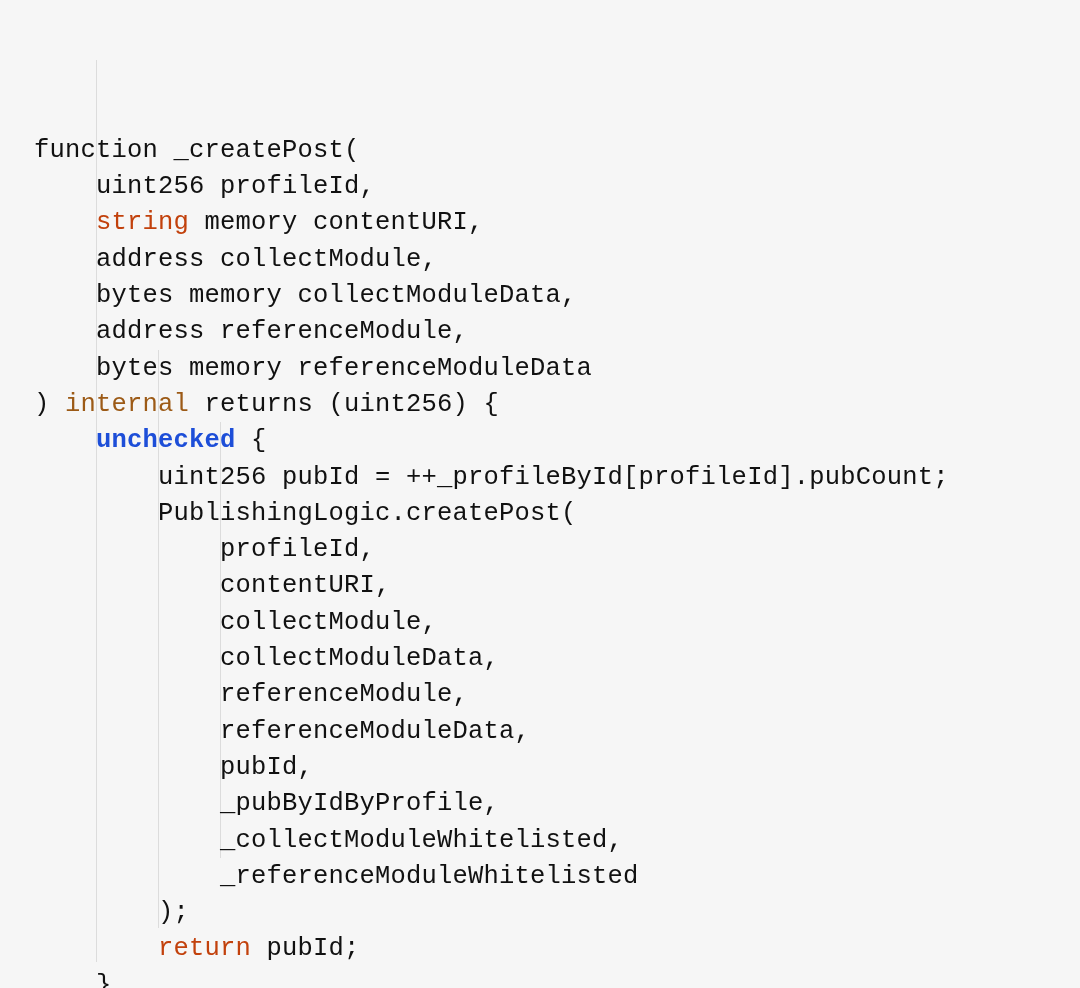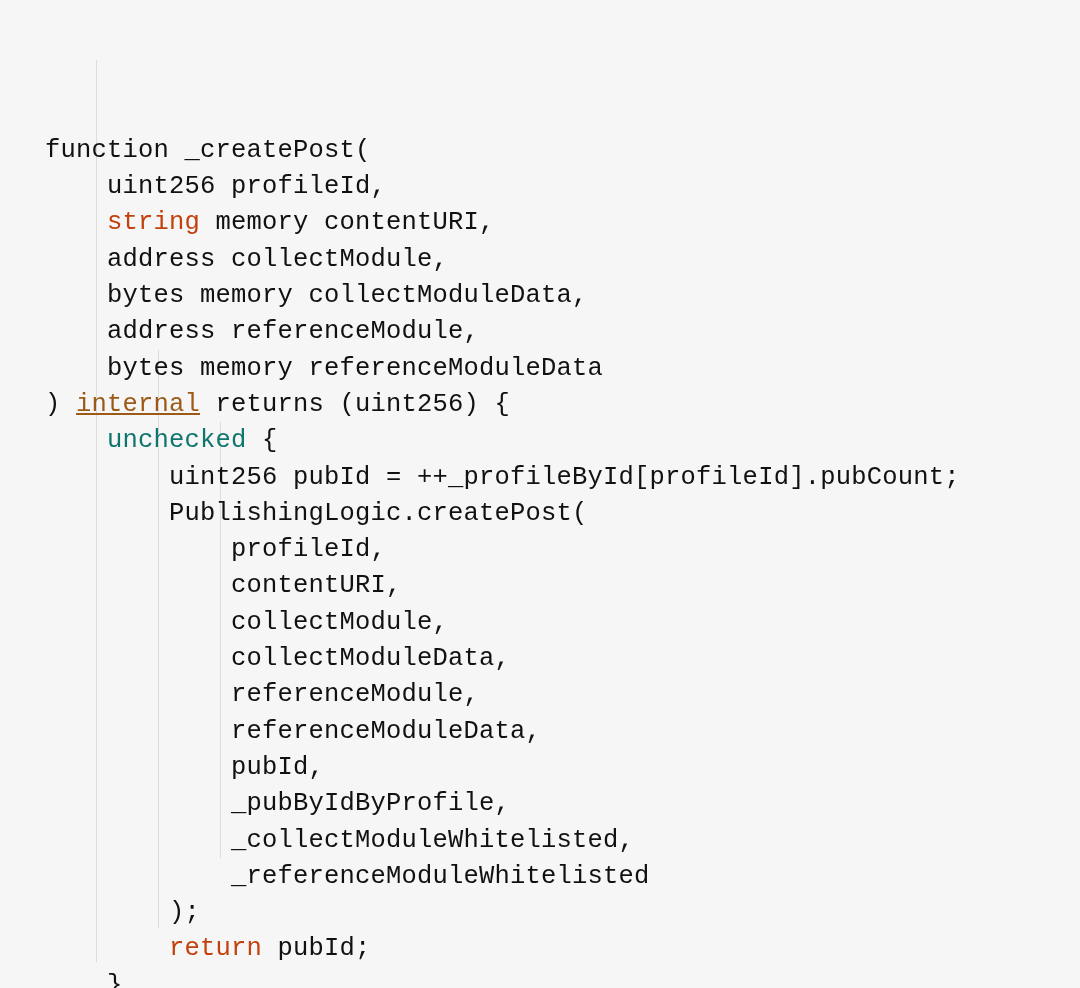--- a/index.html
+++ b/index.html
@@ -14,24 +14,24 @@
     box-sizing: border-box;
     padding: 24px 8px 0 34px;
     font-family: "SF Mono", ui-monospace, Menlo, Consolas, "Liberation Mono", monospace;
     font-size: 25.5px;
     line-height: 36.3px;
     letter-spacing: 0.2px;
     color: #111111;
     white-space: pre;
     position: relative;
   }
-  .line { position: relative; min-height: 36.3px; margin-left: 11px; }
+  .line { position: relative; min-height: 36.3px; }
   .kw-struct   { color: #c2410c; }   
-  .kw-mod      { color: #9c5a16; text-decoration: underline; }   
-  .kw-unchecked{ color: #0f766e; }   
+  .kw-mod      { color: #9c5a16; }   
+  .kw-unchecked{ color: #1d4ed8; font-weight: bold; }   
   
   .guides {
     position: absolute;
     left: 34px;
     top: 60px;      
     bottom: 66px;
     pointer-events: none;
   }
   .guide {
     position: absolute;

